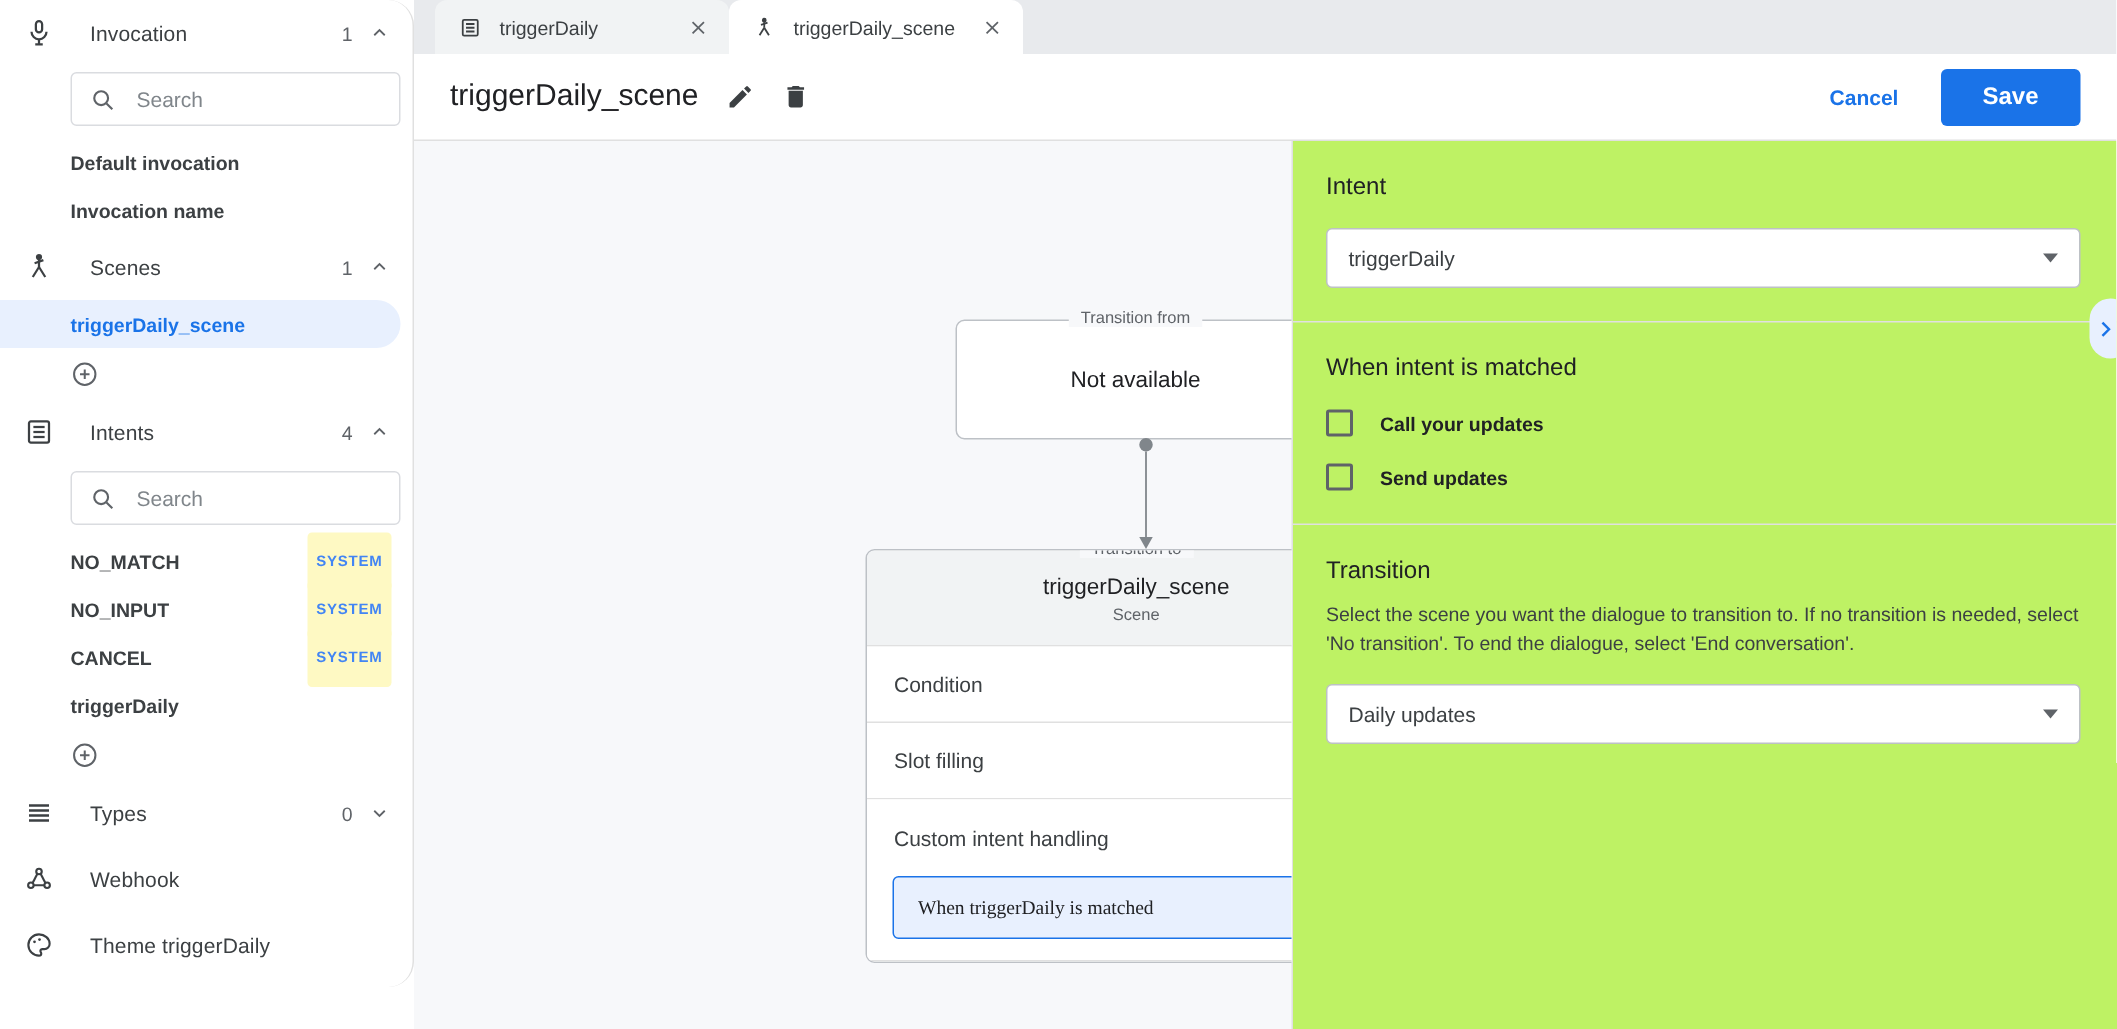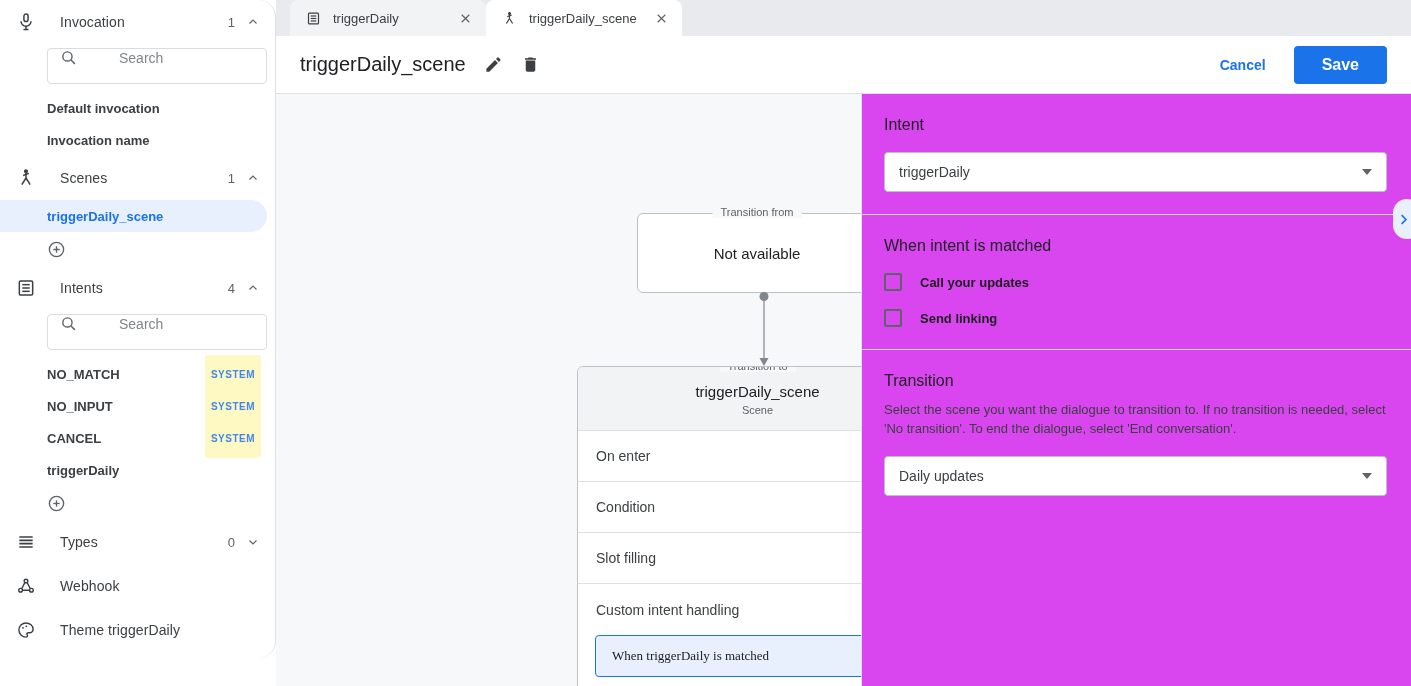--- a/index.html
+++ b/index.html
@@ -35,21 +35,21 @@
     color: #3c4043; margin-right: 22px;
   }
   .nav-ico svg { display: block; }
   .nav-label { font-size: 14px; color: #3c4043; flex: 1; letter-spacing: .1px; }
   .nav-count { font-size: 13px; color: #5f6368; margin-right: 12px; }
   .caret { width: 12px; height: 12px; color: #5f6368; display:flex; align-items:center; justify-content:center;}
 
   .search-wrap { padding: 4px 8px 8px 47px; }
   .search-box {
     height: 36px; border: 1px solid #dadce0; border-radius: 4px;
-    display: flex; align-items: flex-start; padding: 0 12px; background: #fff; gap: 28px;
+    display: flex; align-items: center; padding: 0 12px; background: #fff;
   }
   .search-box .s-ico { color: #5f6368; display: flex; margin-right: 12px; }
   .search-box input {
     border: none; outline: none; font-size: 14px; color: #3c4043;
     font-family: "Liberation Sans", sans-serif; width: 100%; background: transparent;
   }
   .search-box input::placeholder { color: #80868b; }
 
   .sub-item {
     height: 32px; display: flex; align-items: center;
@@ -152,21 +152,21 @@
   .scene-block .scene-row { border-bottom: none; }
   .intent-chip {
     margin: 0 17px 14px 17px; height: 42px;
     background: #e8f0fe; border: 1px solid #1a73e8; border-radius: 4px;
     display: flex; align-items: center; padding: 0 16px;
     font-size: 13px; color: #202124; cursor: pointer; position: relative; font-family: Liberation Serif, serif;
   }
 
   
   .rpanel {
-    width: 549px; flex: 0 0 549px; background: #d946ef; position: relative; overflow: hidden;
+    width: 549px; flex: 0 0 549px; background: #bef264; position: relative; overflow: hidden;
   }
   .rsection { padding: 22px 24px 22px 22px; border-bottom: 1px solid #e0e0e0; }
   .rsection:last-child { border-bottom: none; }
   .rs-title { font-size: 16px; color: #202124; margin: 0 0 18px 0; font-weight: normal; }
   .rs-desc { font-size: 13px; color: #3c4043; line-height: 19px; margin: -8px 0 18px 0; max-width: 512px; }
   .select {
     height: 40px; border: 1px solid #bdc1c6; border-radius: 4px;
     display: flex; align-items: center; padding: 0 14px; cursor: pointer; background: #fff;
   }
   .select .sel-val { flex: 1; font-size: 14px; color: #3c4043; }
@@ -439,24 +439,20 @@
             </svg>
           </div>
 
           <div id="scene-card">
             <span class="fs-legend" style="top:-7px;">Transition to</span>
             <div class="scene-head">
               <div class="sh-title">triggerDaily_scene</div>
               <div class="sh-sub">Scene</div>
             </div>
             <div class="scene-row">
-              <span>On enter</span>
-
-            </div>
-            <div class="scene-row">
               <span>Condition</span>
 
             </div>
             <div class="scene-row">
               <span>Slot filling</span>
 
             </div>
             <div class="scene-block">
               <div class="scene-row">
                 <span>Custom intent handling</span>
@@ -489,21 +485,21 @@
         </div>
 
         <div class="rsection">
           <h3 class="rs-title">When intent is matched</h3>
           <label class="cbrow">
             <span class="cbox"></span>
             <span class="cblabel">Call your updates</span>
           </label>
           <label class="cbrow">
             <span class="cbox"></span>
-            <span class="cblabel">Send linking</span>
+            <span class="cblabel">Send updates</span>
           </label>
         </div>
 
         <div class="rsection">
           <h3 class="rs-title">Transition</h3>
           <p class="rs-desc">Select the scene you want the dialogue to transition to. If no transition is needed, select 'No transition'. To end the dialogue, select 'End conversation'.</p>
           <div class="select">
             <span class="sel-val">Daily updates</span>
             <span class="tri"></span>
           </div>

